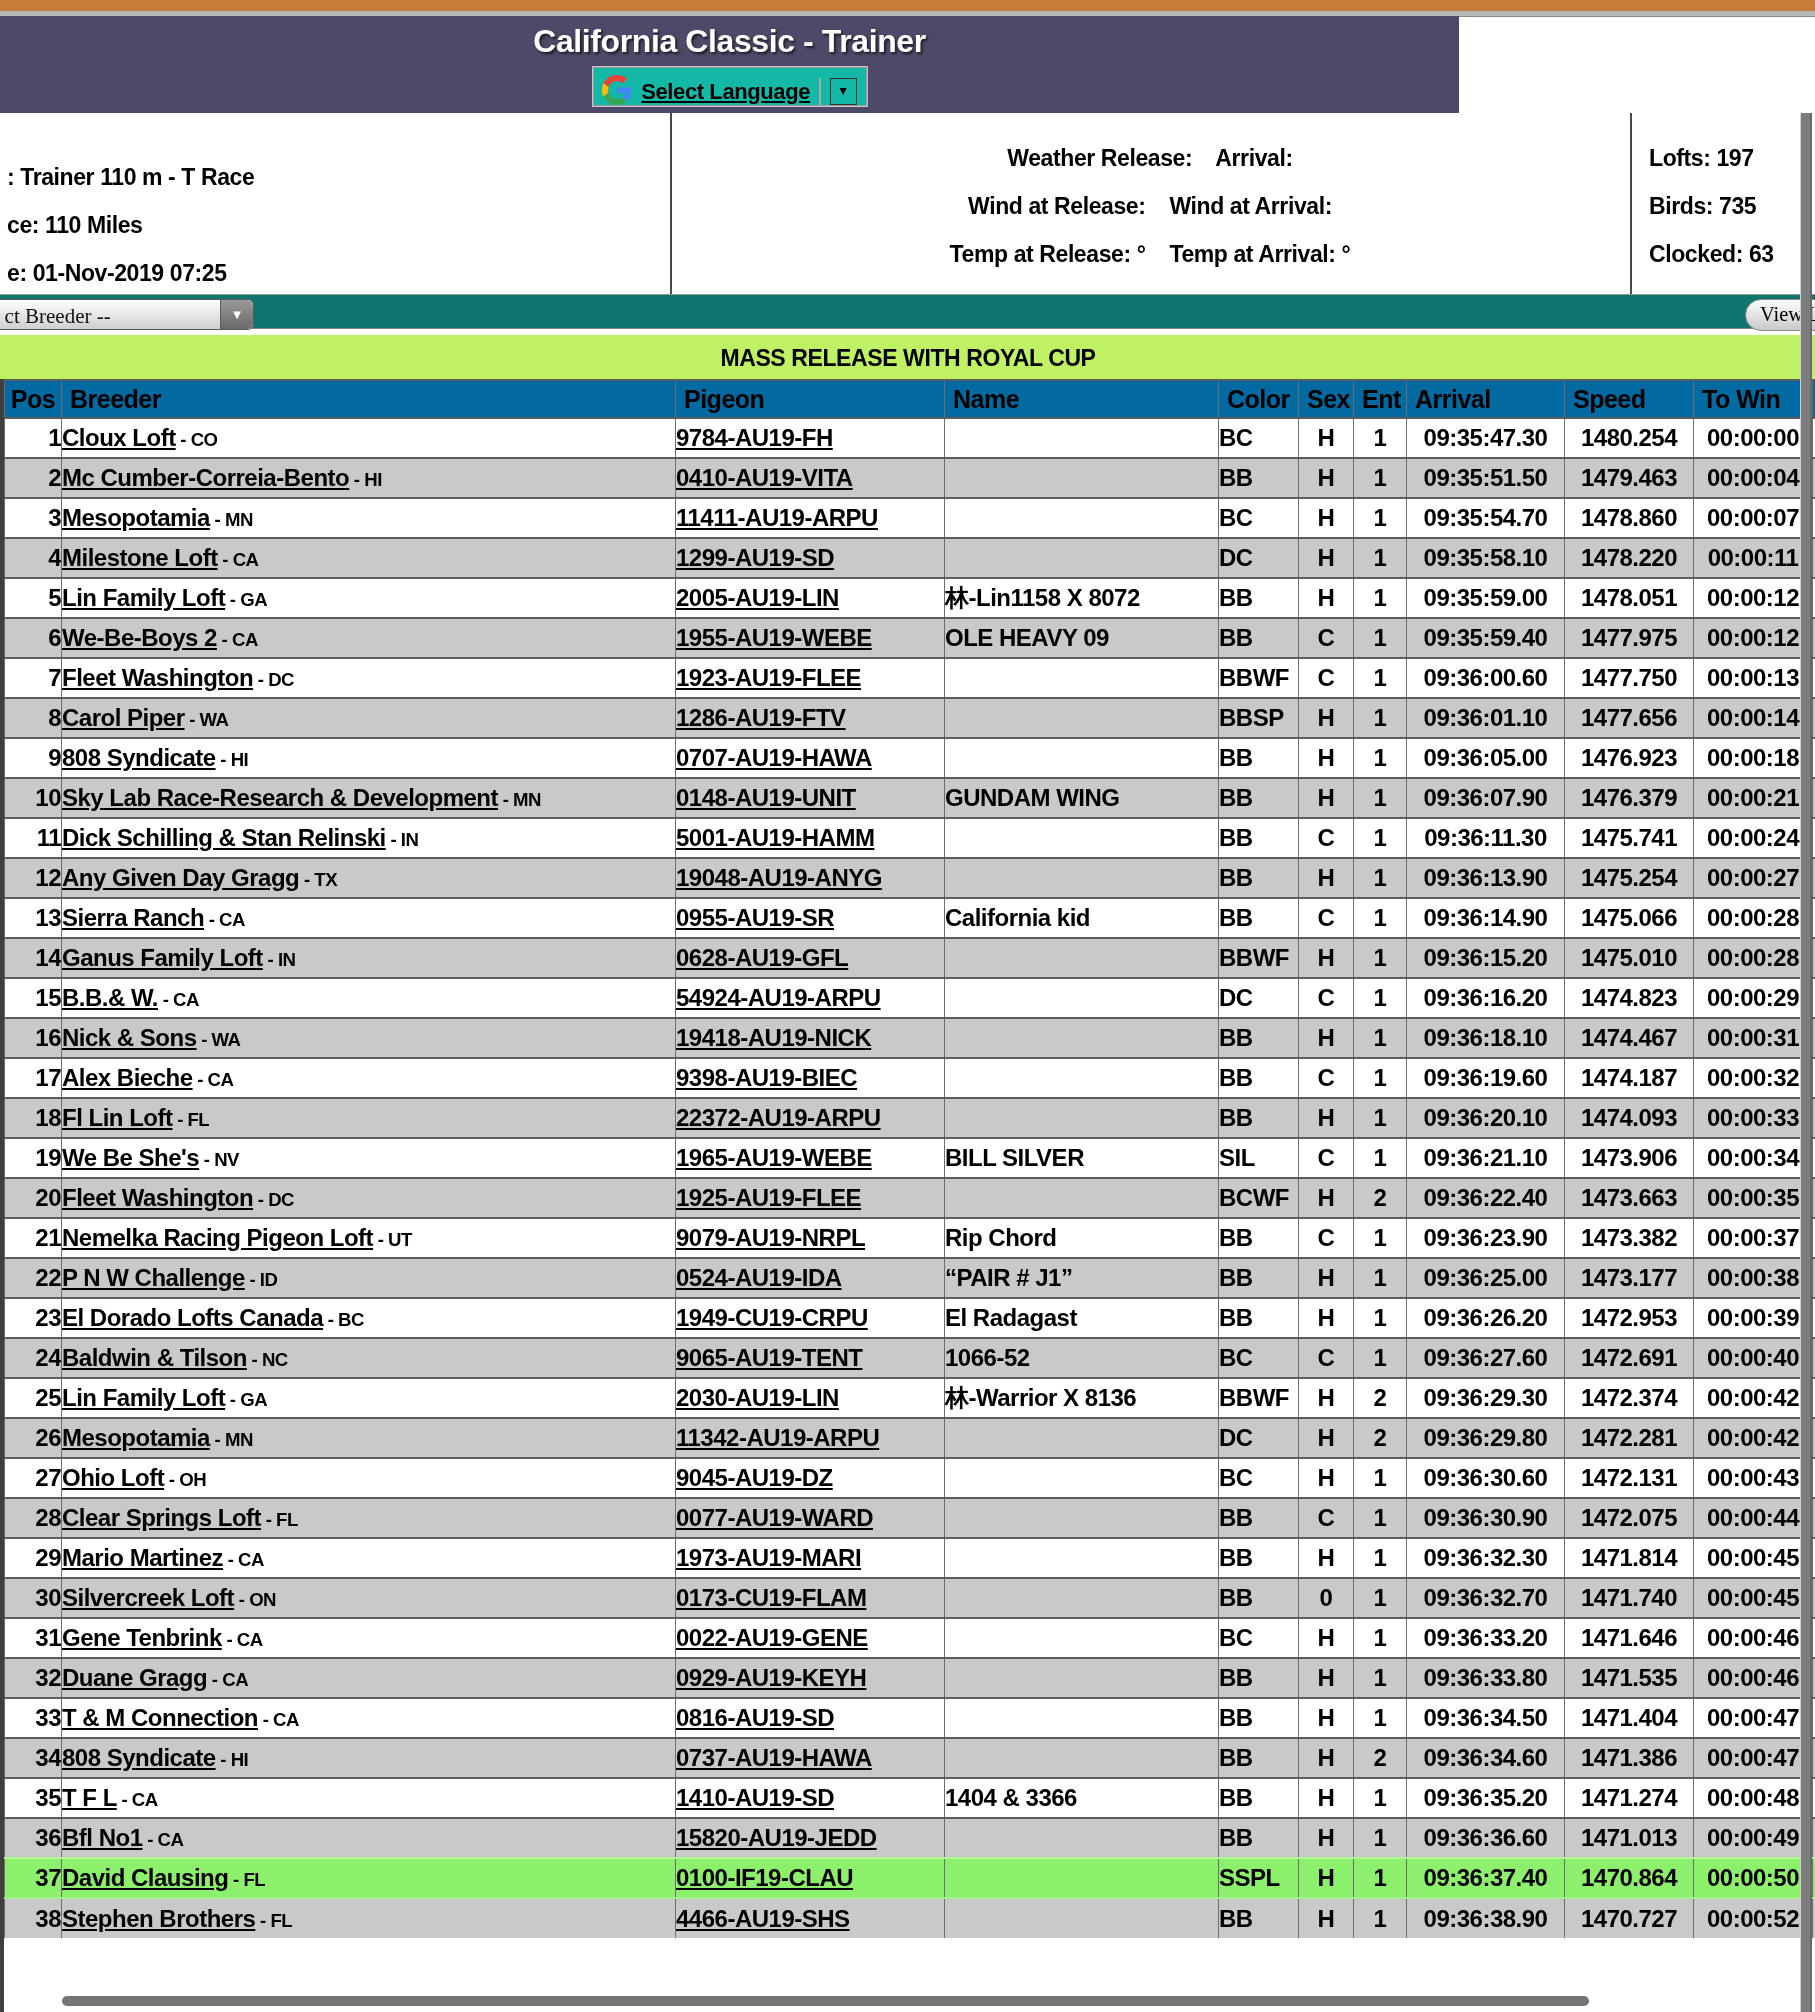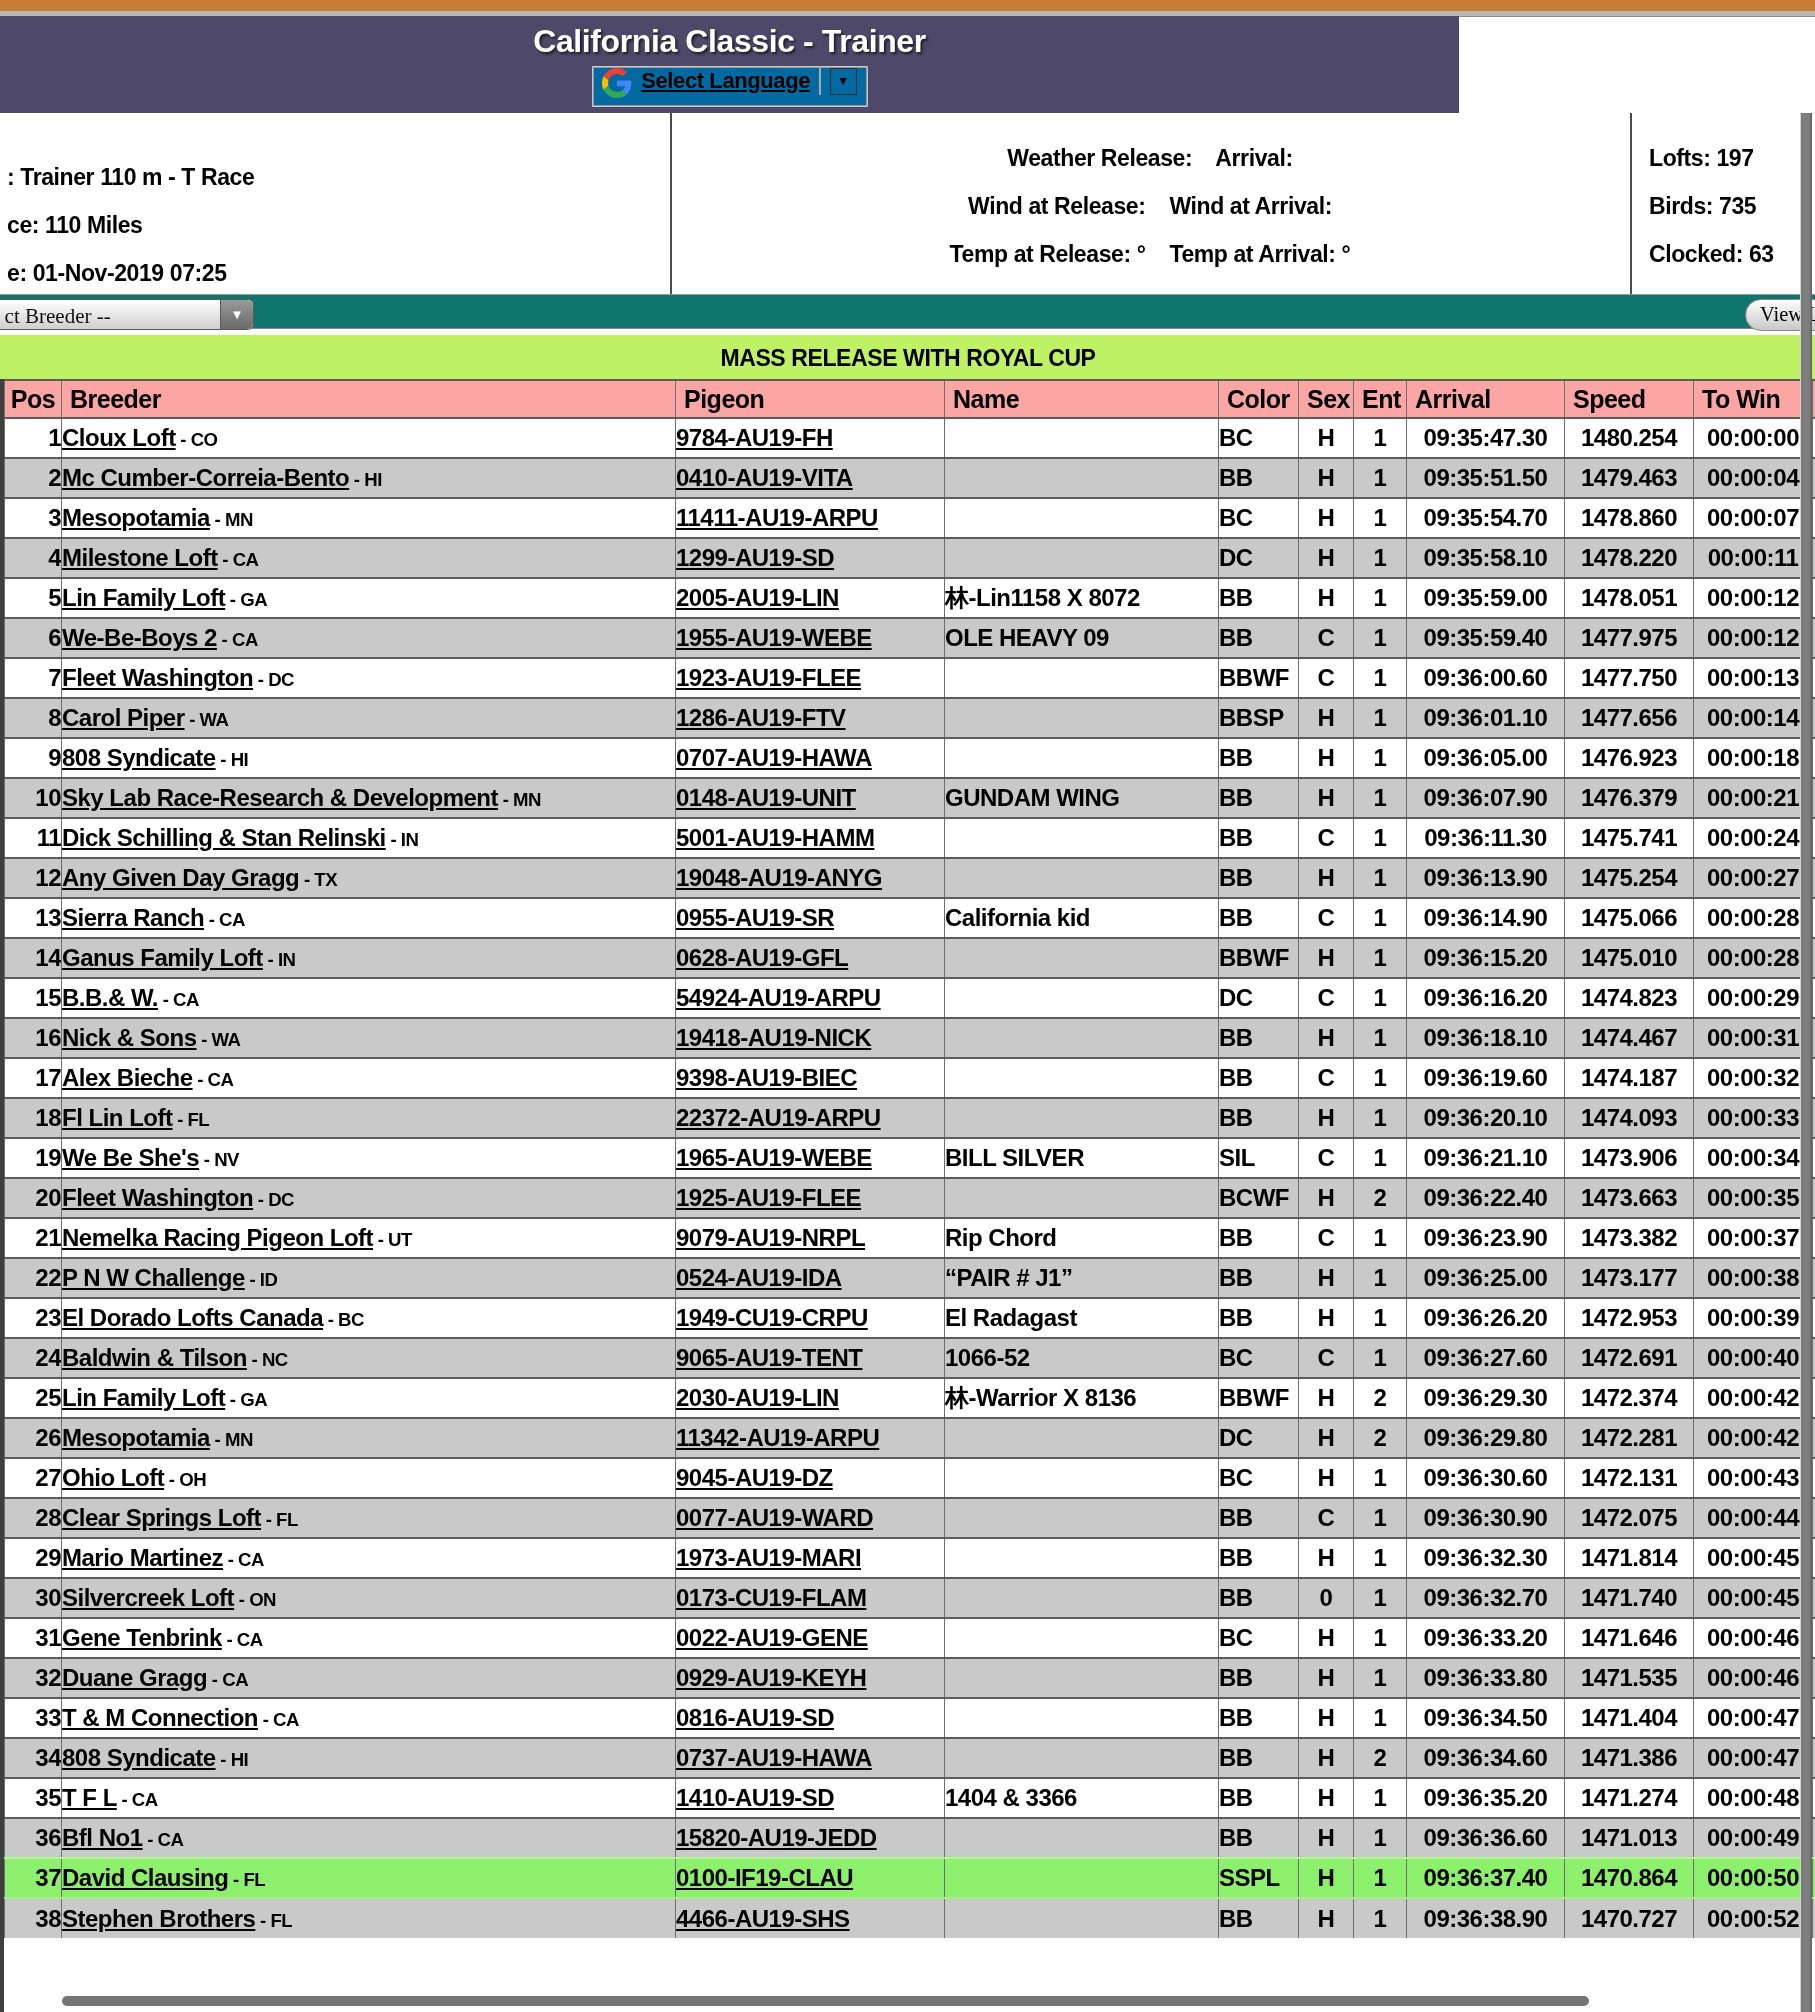--- a/index.html
+++ b/index.html
@@ -8,21 +8,21 @@
   .abs{position:absolute;}
 
   
   .top-orange{left:0;top:0;width:1816px;height:10.6px;background:#c67d38;}
   .top-grayline{left:0;top:10.6px;width:1816px;height:5.3px;background:#b7b7b7;border-bottom:0.9px solid #8a8a8a;}
   .purple-header{left:0;top:16px;width:1459px;height:98px;background:#4e4968;}
   .page-title{position:absolute;top:7px;left:0;width:100%;text-align:center;
       font-size:32px;font-weight:bold;color:#fff;letter-spacing:-0.4px;
       text-shadow:1.8px 1.8px 2.7px rgba(0,0,0,.65);}
   .translate-widget{position:absolute;top:51px;left:50%;transform:translateX(-50%);
-      height:37px;background:#0369a1;border:0.9px solid #9a9a9a;display:flex;align-items:flex-start;
+      height:37px;background:#14b8a6;border:0.9px solid #9a9a9a;display:flex;align-items:flex-end;
       padding:0 8.9px;gap:8.9px;box-shadow:0 0 0 0.9px #d7d7d7;}
   .translate-label{font-size:22px;font-weight:bold;text-decoration:underline;letter-spacing:-0.4px;white-space:nowrap;}
   .translate-divider{width:1.8px;height:26.6px;background:#aaa;}
   .translate-arrow-box{width:25px;height:25px;border:1.8px solid #2e2e2e;display:flex;align-items:center;justify-content:center;}
   .translate-arrow-box span{font-size:12.4px;line-height:1;}
 
   
   .info-section{left:0;top:113px;width:1816px;height:181px;background:#fff;}
   .info-divider{position:absolute;top:0;width:1.8px;height:181px;background:#4a4a4a;}
   .info-line{position:absolute;white-space:pre;font-weight:bold;font-size:23px;letter-spacing:-0.4px;}
@@ -51,21 +51,21 @@
   .section-title{width:100%;text-align:center;font-size:23px;font-weight:bold;
       letter-spacing:-0.4px;padding-top:9.8px;}
 
   
   .table-wrap{left:0;top:379px;width:1816px;height:1633px;overflow:hidden;
       border-left:4.4px solid #3f3f3f;box-sizing:border-box;}
   table.race{border-collapse:collapse;table-layout:fixed;width:1862px;
       font-weight:bold;letter-spacing:-0.5px;}
   table.race th,table.race td{border-top:2.7px solid #5c5c5c;border-left:1.8px solid #6e6e6e;
       padding:0;overflow:hidden;white-space:nowrap;box-sizing:border-box;}
-  table.race th{height:38px;background:#fca5a5;font-size:25px;text-align:left;padding-left:8px;}
+  table.race th{height:38px;background:#0369a1;font-size:25px;text-align:left;padding-left:8px;}
   table.race th.cent{text-align:center;padding-left:0;}
   table.race td{height:40px;font-size:24px;background:#fff;vertical-align:middle;}
   tbody tr:nth-child(even) td{background:#c9c9c9;}
   tbody tr.hl td{background:#8df06d !important;border-top-color:#b2f595;}
   tbody tr.hl + tr td{border-top-color:#a5f08a;}
   td.c-pos{text-align:right;padding-right:8px;}
   td.c-breeder{padding-left:8.9px;margin-left:7px;}
   td.c-pigeon{padding-left:8.9px;}
   td.c-name{padding-left:8.9px;font-size:20.4px;}
   td.c-color{padding-left:8.9px;}

